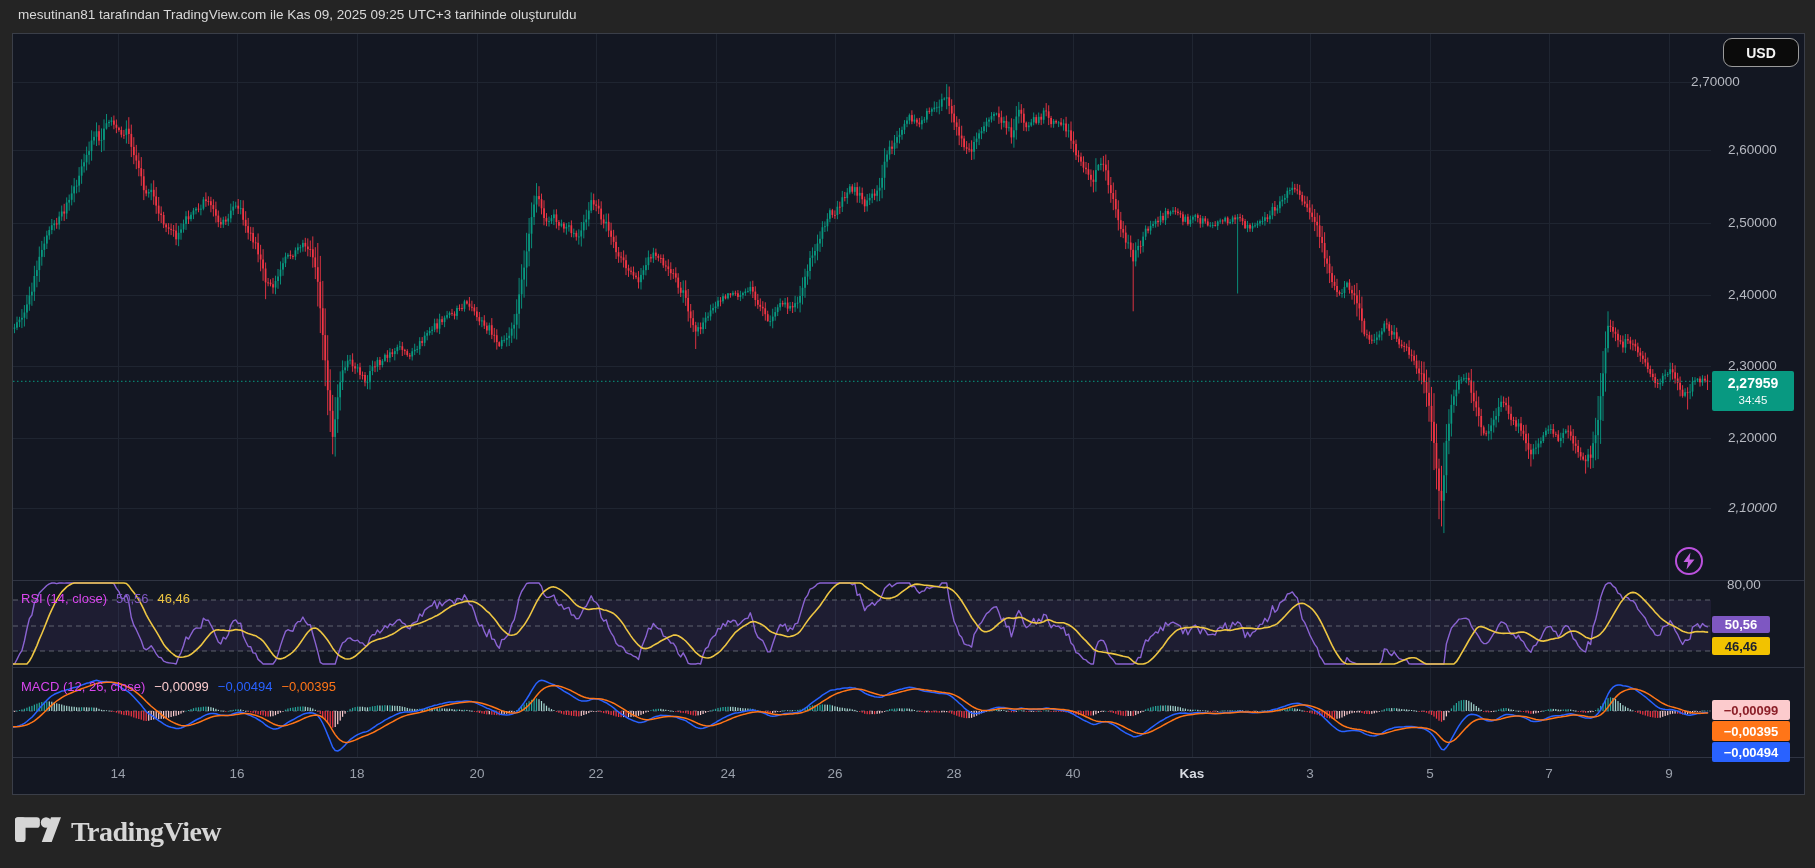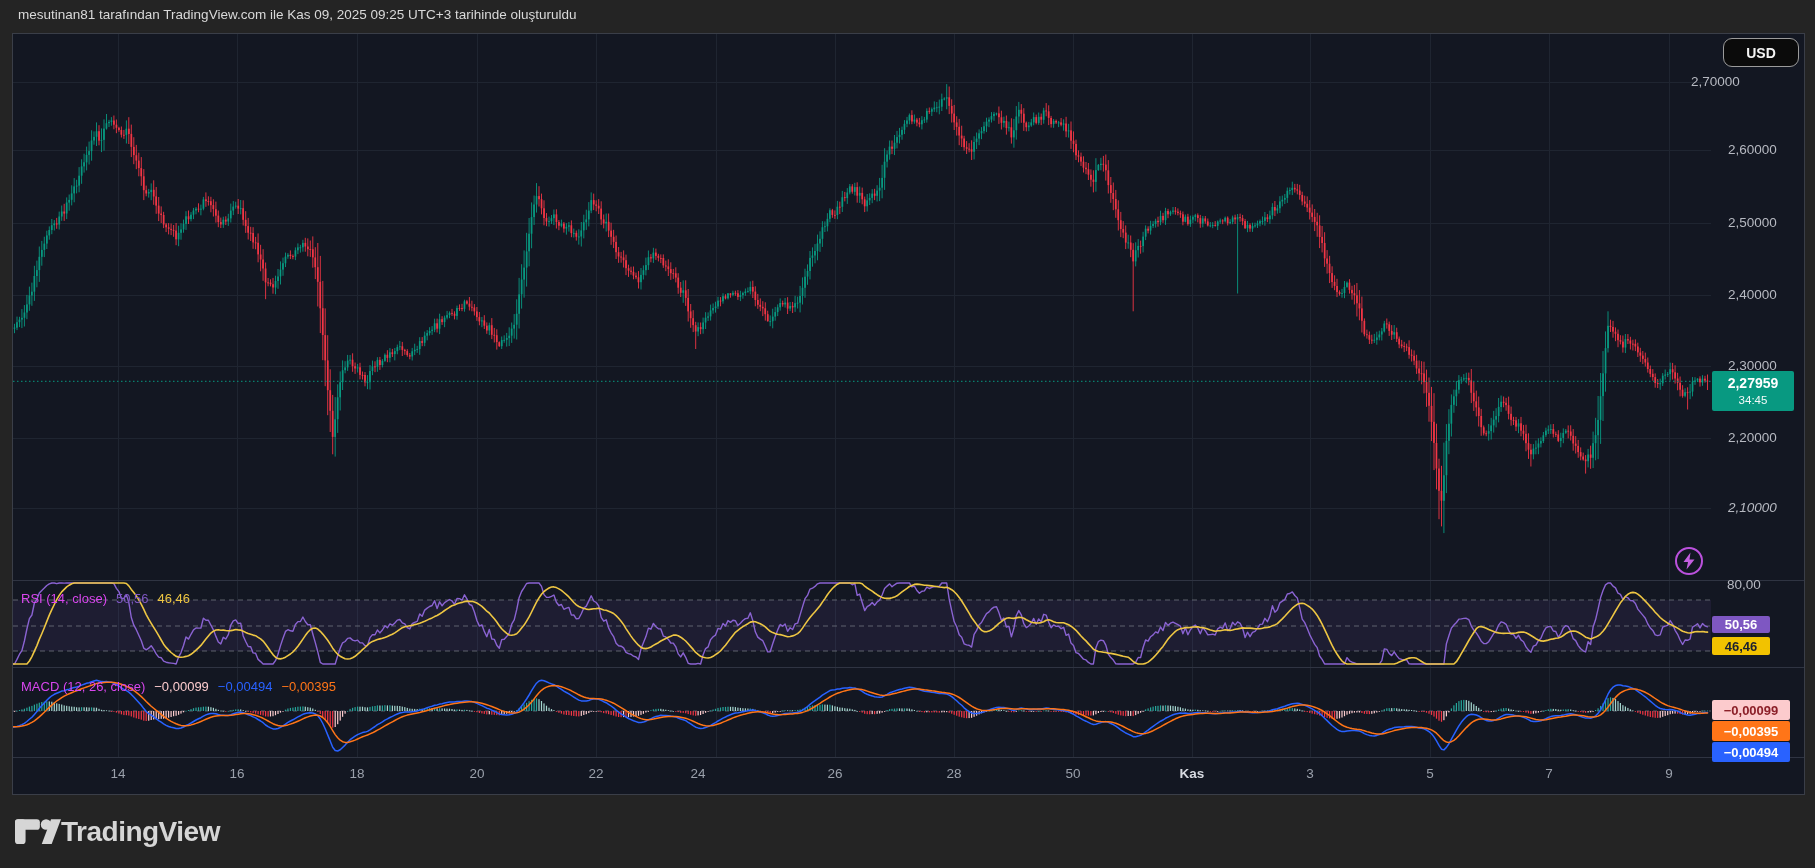--- a/index.html
+++ b/index.html
@@ -28,21 +28,21 @@
   #macd-signal-box{top:687px;width:78px;height:20px;color:#fff;}
   #macd-line-box{top:708px;width:78px;height:20px;color:#fff;}
   #rsi-80-label{left:1714px;top:543px;}
   .pane-legend{position:absolute;left:8px;display:flex;gap:9px;font-size:13px;white-space:nowrap;z-index:5;}
   #rsi-legend{top:557px;}
   #macd-legend{top:645px;}
   .pl-title{color:#d946ef;}
   #boost-button{left:1662px;top:513px;width:28px;height:28px;border-radius:50%;border:2px solid #bb51dd;
     background:rgba(19,23,34,.55);box-sizing:border-box;display:flex;align-items:center;justify-content:center;cursor:pointer;z-index:5;}
   #footer-bar{left:0;top:795px;width:1815px;height:73px;display:flex;align-items:center;padding-left:15px;box-sizing:border-box;}
-  #footer-logo{display:flex;align-items:flex-end;gap:0;cursor:pointer;}
+  #footer-logo{display:flex;align-items:center;gap:10px;cursor:pointer;font-family:Liberation Serif, serif;}
   #footer-wordmark{font-size:28px;font-weight:700;color:#d6d6d6;letter-spacing:-0.5px;}
 </style>
 </head>
 <body>
 
 <div class="abs" id="attribution">mesutinan81 tarafından TradingView.com ile Kas 09, 2025 09:25 UTC+3 tarihinde oluşturuldu</div>
 
 <div class="abs" id="chart-panel">
   <svg id="chart-svg" width="1791" height="760" viewBox="0 0 1791 760">
       <rect x="0" y="0" width="1791" height="760" fill="#131722"></rect>
@@ -2151,24 +2151,24 @@
       <span class="axis-label" style="left: 1715px; top: 324px;">2,30000</span>
       <span class="axis-label" style="left: 1715px; top: 396px;">2,20000</span>
       <span class="axis-label" style="left: 1715px; top: 466px; font-style: italic;">2,10000</span>
     </div>
   <div id="time-scale">
       <span class="time-label" style="left: 105px;">14</span>
       <span class="time-label" style="left: 224px;">16</span>
       <span class="time-label" style="left: 344px;">18</span>
       <span class="time-label" style="left: 464px;">20</span>
       <span class="time-label" style="left: 583px;">22</span>
-      <span class="time-label" style="left: 685px;">24</span>
+      <span class="time-label" style="left: 715px;">24</span>
       <span class="time-label" style="left: 822px;">26</span>
       <span class="time-label" style="left: 941px;">28</span>
-      <span class="time-label" style="left: 1060px;">50</span>
+      <span class="time-label" style="left: 1060px;">40</span>
       <span class="time-label major" style="left: 1179px;">Kas</span>
       <span class="time-label" style="left: 1297px;">3</span>
       <span class="time-label" style="left: 1417px;">5</span>
       <span class="time-label" style="left: 1536px;">7</span>
       <span class="time-label" style="left: 1656px;">9</span>
     </div>
 
   <div class="vbox" id="last-price-box" style="background: rgb(8, 153, 129);">
     <span>2,27959</span>
     <span class="countdown">34:45</span>

